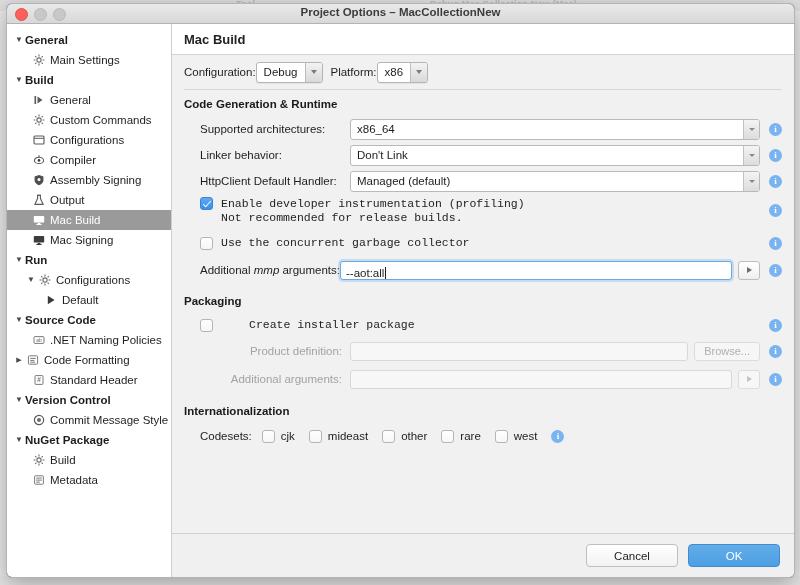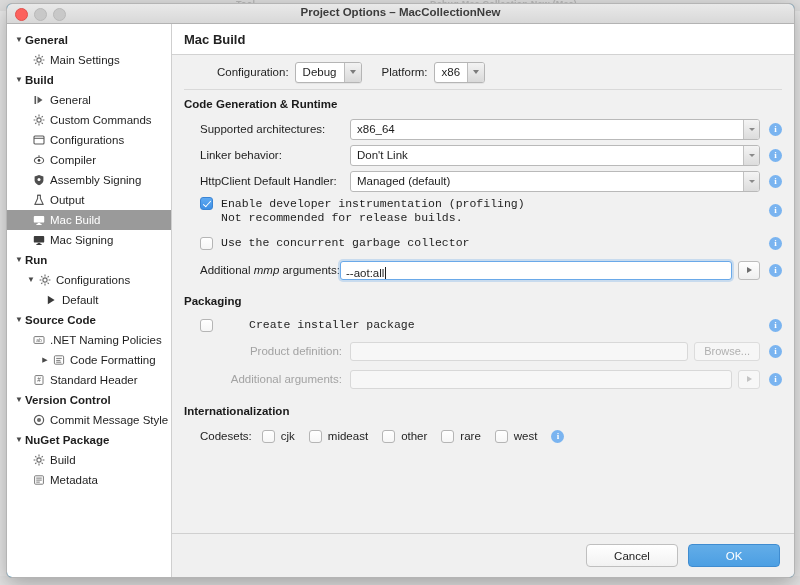--- a/index.html
+++ b/index.html
@@ -110,22 +110,20 @@
     padding-left: 12px;
     font-size: 13px; font-weight: bold; color: #232323;
   }
   #pane-scroll { flex: 1; overflow: hidden; padding: 0 12px; }
 
   
   #config-row {
     display: flex; align-items: center;
     height: 34px;
     font-size: 11.5px; color: #1e1e1e;
-    gap: 6px;
-    margin-left: 33px;
   }
   #config-row .sep { width: 8px; }
 
   .combo {
     display: inline-flex; align-items: stretch;
     height: 19px;
     border: 1px solid #b5b5b5;
     border-radius: 3px;
     background: #ffffff;
     box-shadow: 0 1px 0 rgba(0,0,0,.05);
@@ -511,21 +509,21 @@
       <div class="tree-row ind2">
         <span class="ic">
             <svg width="12" height="12" viewBox="0 0 12 12">
               <rect x="1" y="2.6" width="10" height="6.8" rx="1" fill="none" stroke="#7a7a7a" stroke-width="1"></rect>
               <text x="6" y="7.8" font-size="5" fill="#6a6a6a" text-anchor="middle" font-family="sans-serif">ab</text>
             </svg>
           </span>
         <span class="lbl">.NET Naming Policies</span>
       </div>
 
-      <div class="tree-row" style="padding-left:32px;">
+      <div class="tree-row" style="padding-left:6px;">
         <span class="disc" style="font-size:7px;">▶</span>
         <span class="ic">
             <svg width="12" height="12" viewBox="0 0 12 12">
               <rect x="1.4" y="1.8" width="9.2" height="8.4" rx="1" fill="none" stroke="#7a7a7a" stroke-width="1"></rect>
               <line x1="3.2" y1="4.4" x2="8.8" y2="4.4" stroke="#7a7a7a" stroke-width="1"></line>
               <line x1="3.2" y1="6.4" x2="7.4" y2="6.4" stroke="#7a7a7a" stroke-width="1"></line>
               <line x1="3.2" y1="8.2" x2="8.2" y2="8.2" stroke="#7a7a7a" stroke-width="1"></line>
             </svg>
           </span>
         <span class="lbl">Code Formatting</span>

